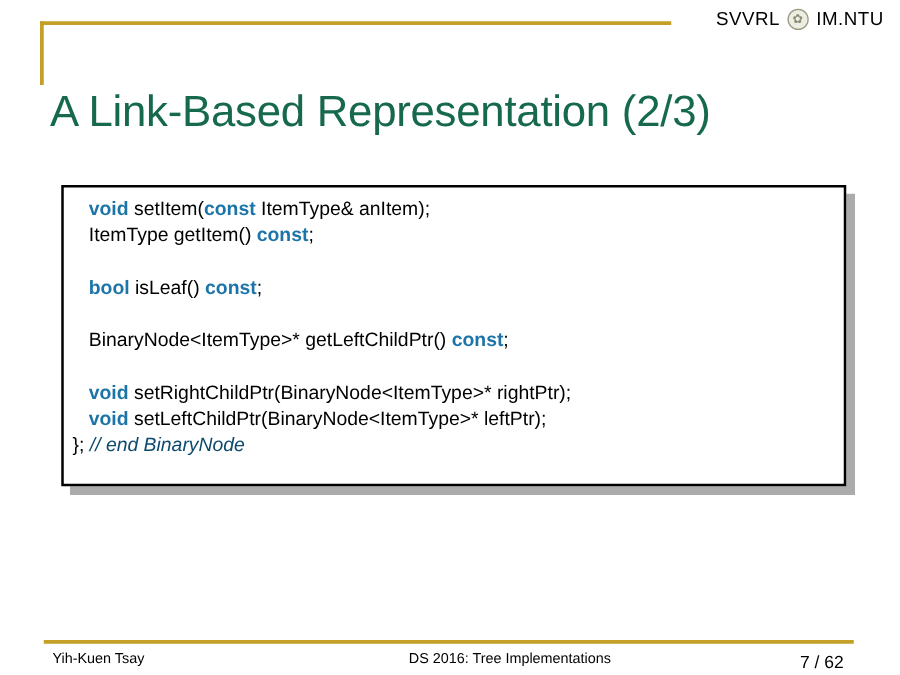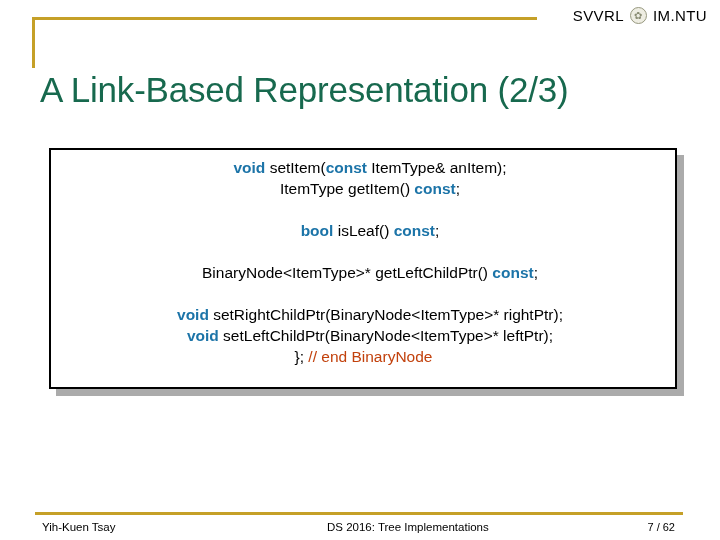--- a/index.html
+++ b/index.html
@@ -49,46 +49,45 @@
     position: absolute; left: 49px; top: 148px;
     width: 628px; height: 241px;
     box-sizing: border-box;
     background: #ffffff;
     border: 2px solid #000000;
     box-shadow: 7px 7px 0 #ABABAB;
     padding: 7px 6px 0 7px;
     font-family: "Liberation Sans", sans-serif;
     font-size: 15.5px;
     color: #000000;
-    text-align: center;
   }
   .code-line {
     height: 21px; line-height: 21px;
     white-space: pre;
   }
   .code-line.indent { padding-left: 13px; }
   .kw { color: #1C74A8; font-weight: bold; }
-  .cm { color: #c2410c; }
+  .cm { color: #0c4a6e; font-style: italic; }
 
   
   .footer-rule {
     position: absolute; left: 35px; top: 512px;
     width: 648px; height: 3px; background: #C5A028;
   }
   .footer-author {
     position: absolute; left: 42px; top: 521px;
     font-size: 11.5px; color: #000000;
   }
   .footer-course {
     position: absolute; left: 327px; top: 521px;
     font-size: 11.5px; color: #000000;
   }
   .footer-page {
     position: absolute; right: 45px; top: 521px;
-    font-size: 11px; color: #000000;
+    font-size: 14px; color: #000000;
   }
 </style>
 </head>
 <body>
 
 <div class="slide">
 
   <div class="top-rule"></div>
   <div class="left-rule"></div>
 

